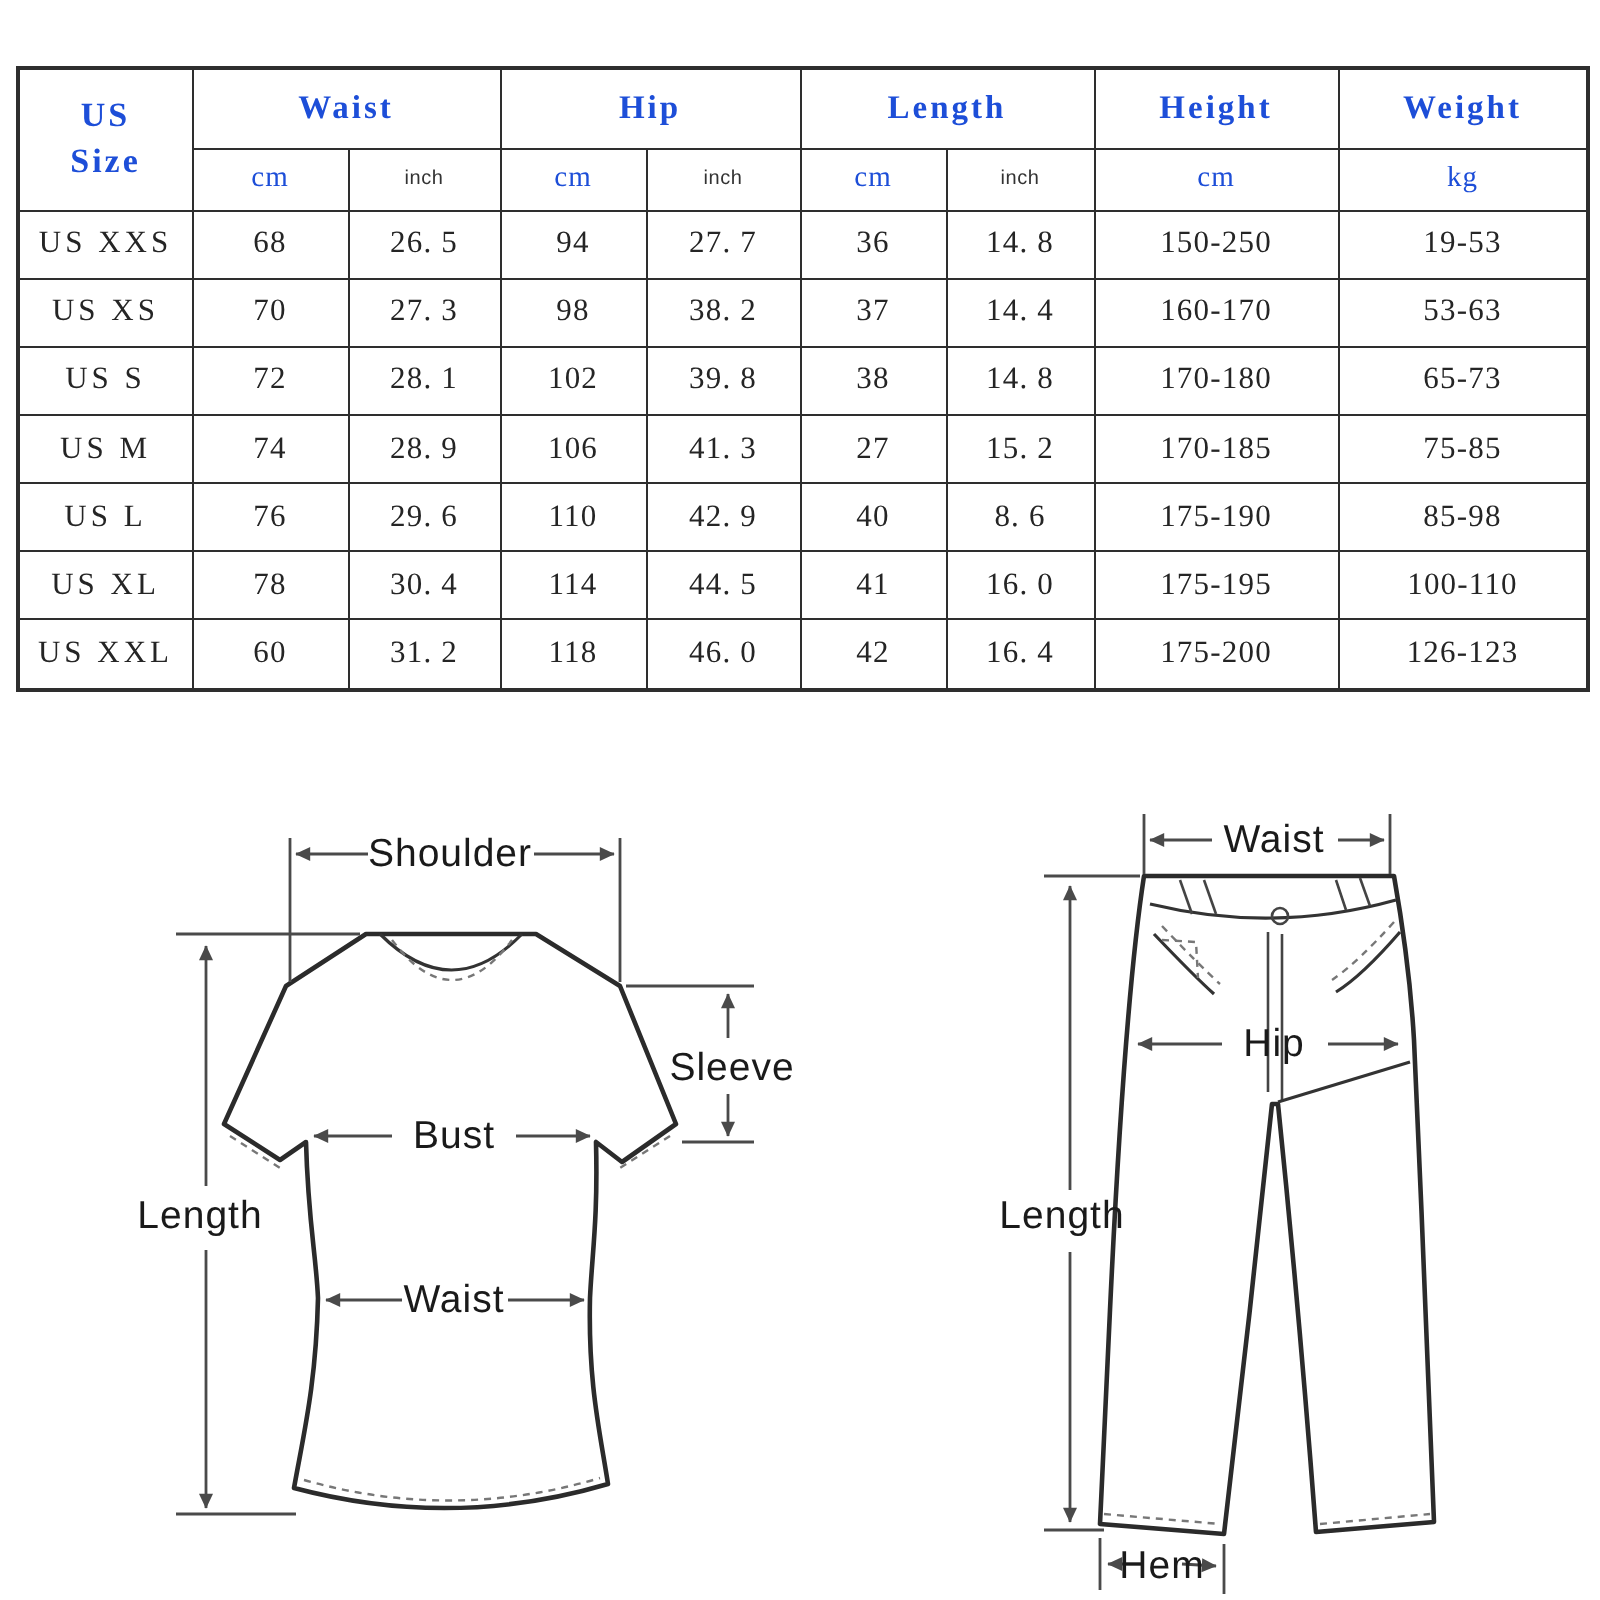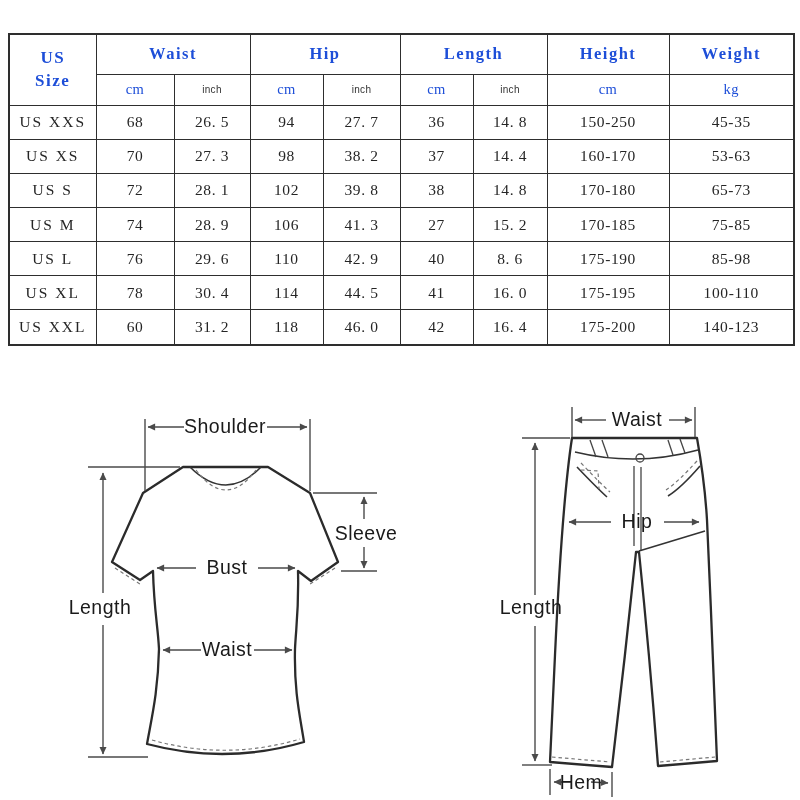--- a/index.html
+++ b/index.html
@@ -69,21 +69,21 @@
     <tbody>
         <tr>
           <td class="size-cell">US XXS</td>
           <td>68</td>
           <td>26. 5</td>
           <td>94</td>
           <td>27. 7</td>
           <td>36</td>
           <td>14. 8</td>
           <td>150-250</td>
-          <td>45-35</td>
+          <td>19-53</td>
         </tr>
         <tr>
           <td class="size-cell">US XS</td>
           <td>70</td>
           <td>27. 3</td>
           <td>98</td>
           <td>38. 2</td>
           <td>37</td>
           <td>14. 4</td>
           <td>160-170</td>
@@ -135,21 +135,21 @@
         </tr>
         <tr>
           <td class="size-cell">US XXL</td>
           <td>60</td>
           <td>31. 2</td>
           <td>118</td>
           <td>46. 0</td>
           <td>42</td>
           <td>16. 4</td>
           <td>175-200</td>
-          <td>140-123</td>
+          <td>126-123</td>
         </tr>
       </tbody>
   </table>
 
   <svg class="diagrams" width="800" height="412" viewBox="0 388 800 412">
     <defs>
       <marker id="ah" markerWidth="9" markerHeight="8" refX="7.6" refY="4" orient="auto" markerUnits="userSpaceOnUse">
         <path d="M0.5,0.5 L8,4 L0.5,7.5 Z" fill="#4a4a4a"></path>
       </marker>
     </defs>

